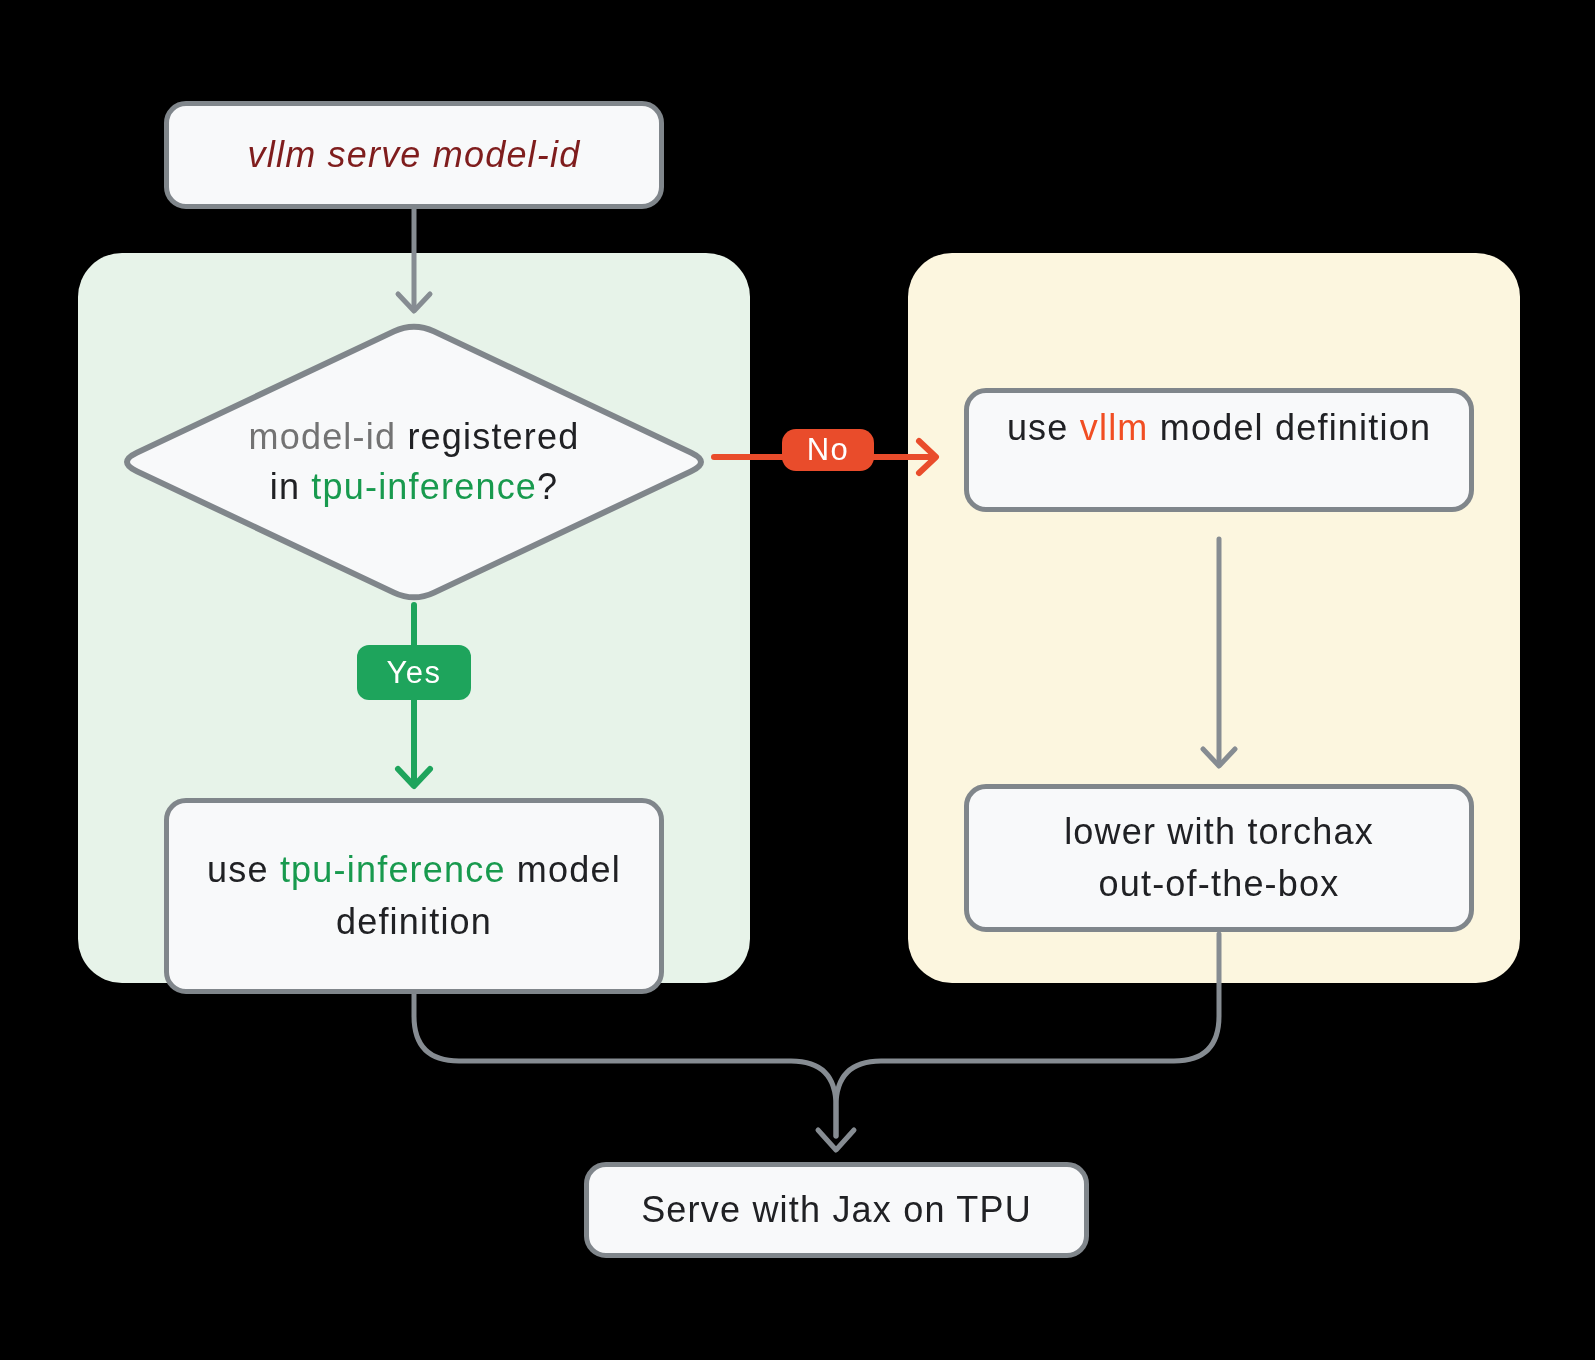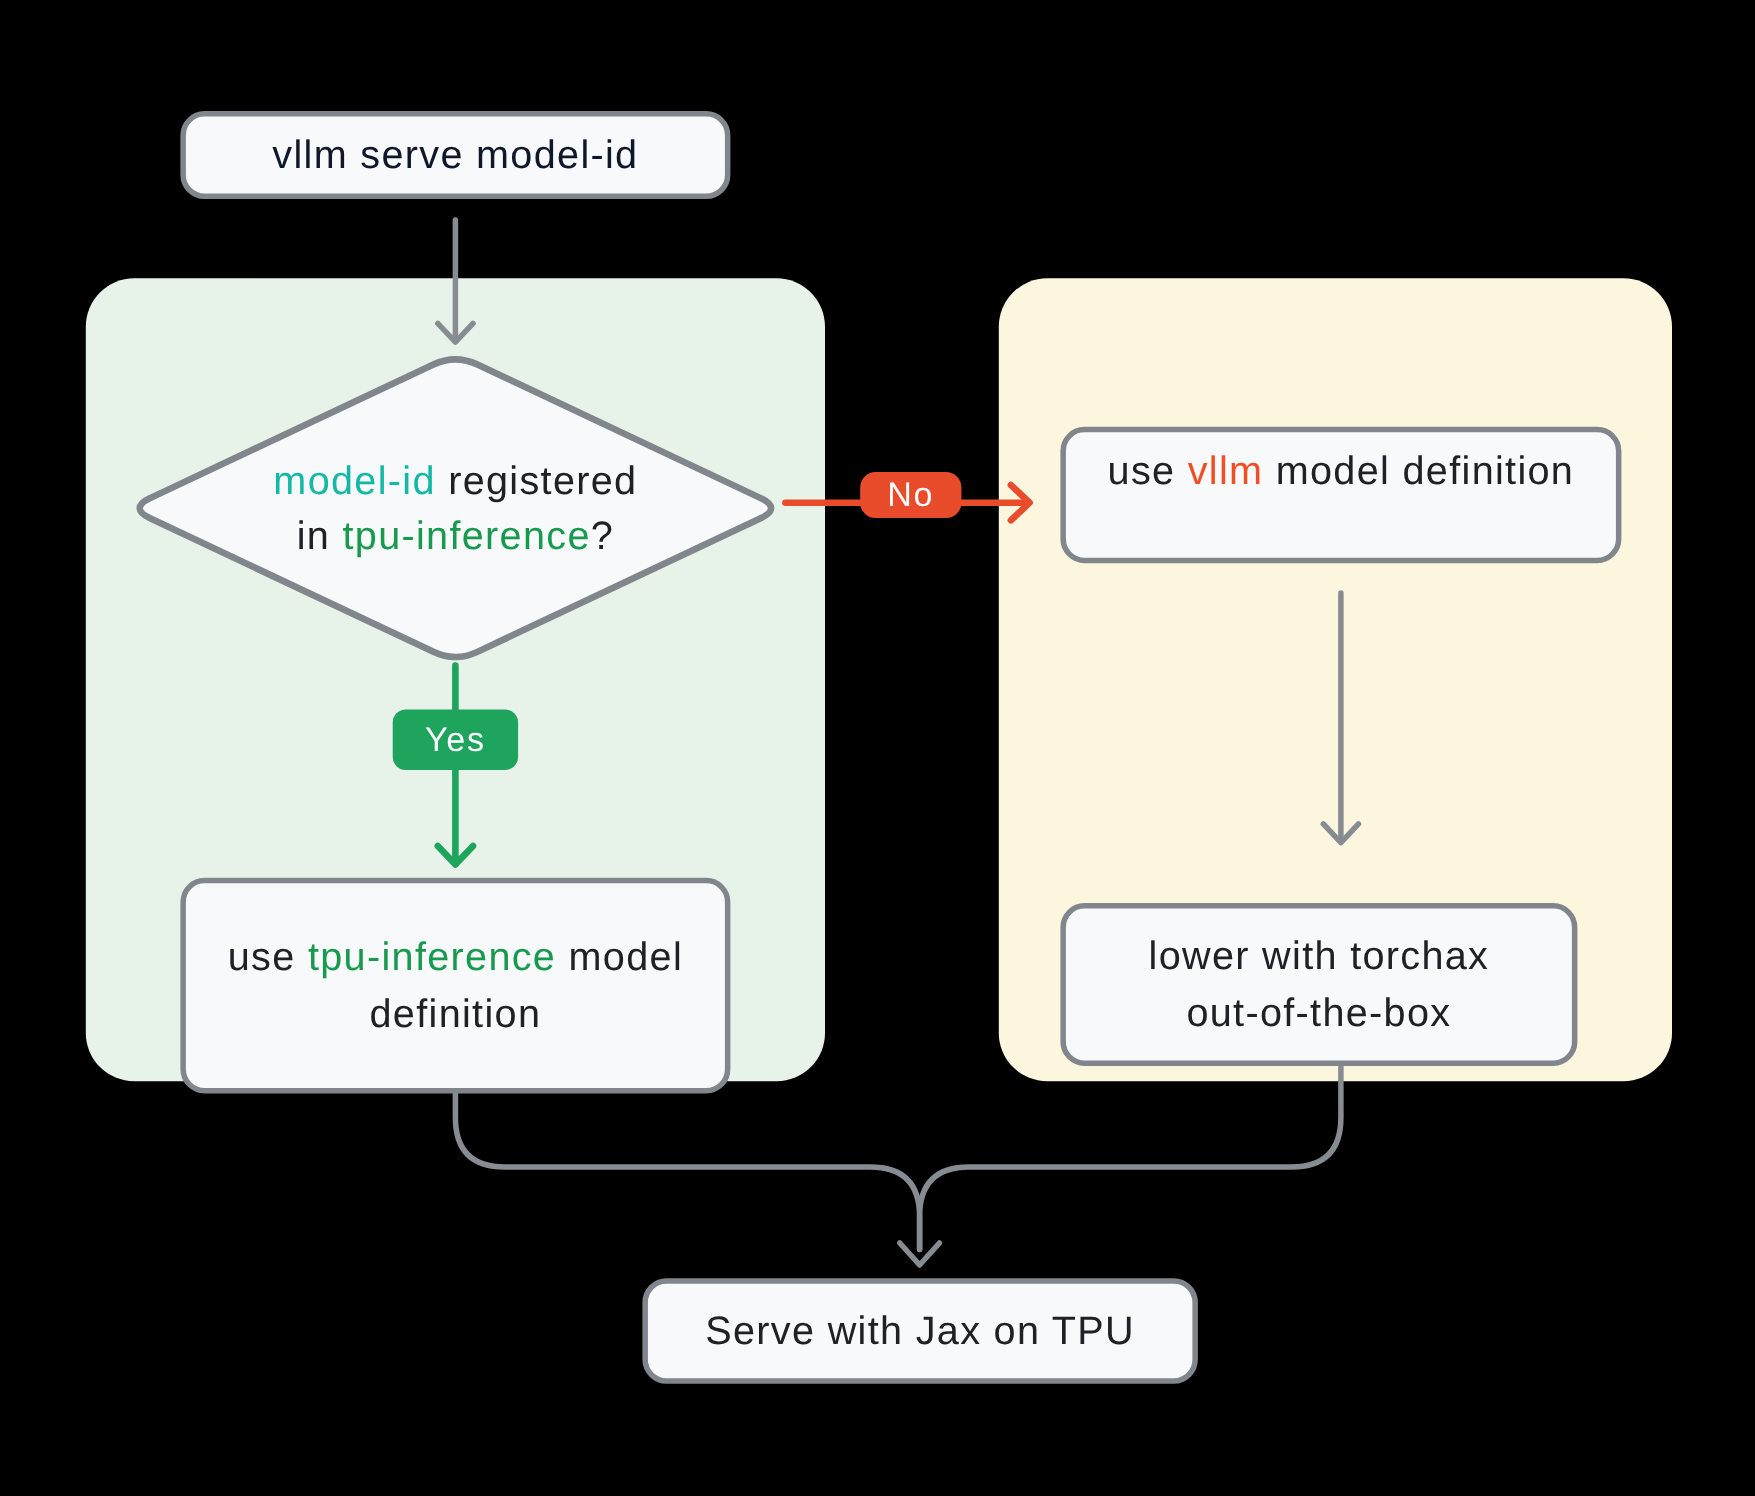--- a/index.html
+++ b/index.html
@@ -88,43 +88,43 @@
     <g fill="none" stroke-width="5" stroke-linecap="round" stroke-linejoin="round" stroke="#868C92">
       <path d="M414,952 V1016 Q414,1061 459,1061 H791 Q836,1061 836,1106 V1136"></path>
       <path d="M1219,934 V1016 Q1219,1061 1174,1061 H881 Q836,1061 836,1106 V1136"></path>
       <path d="M818,1130 L836,1150 L854,1130"></path>
     </g>
 
     <path stroke-width="6" stroke-linejoin="round" d="M137,452.6 L394,331.4 Q414,322 434,331.4 L691,452.6 Q711,462 691,471.4
              L434,592.6 Q414,602 394,592.6 L137,471.4 Q117,462 137,452.6 Z" fill="#F8F9FA" stroke="#80868B"></path>
   </svg>
 
-  <div class="node" style="left: 164px; top: 101px; width: 500px; height: 80px; background-color: rgb(248, 249, 250); border-color: rgb(128, 134, 139); color: #0f172a;">
+  <div class="node" style="left: 164px; top: 101px; width: 500px; height: 108px; background-color: rgb(248, 249, 250); border-color: rgb(128, 134, 139); color: #7f1d1d; font-style: italic;">
       <div><span>vllm serve model-id</span></div>
     </div>
 
   <div class="label" style="left: 164px; top: 412px; width: 500px; color: rgb(32, 33, 36);">
-      <div><span style="color: #14b8a6; text-align: right;">model-id</span><span> registered</span></div>
+      <div><span style="color: #737373; text-align: right;">model-id</span><span> registered</span></div>
       <div><span>in </span><span style="color: rgb(24, 154, 78);">tpu-inference</span><span>?</span></div>
     </div>
 
   <div class="badge" style="left: 357px; top: 645px; width: 114px; height: 55px; border-radius: 12px; background-color: rgb(30, 164, 92); color: rgb(255, 255, 255);">Yes</div>
 
   <div class="badge" style="left: 782px; top: 429px; width: 92px; height: 42px; border-radius: 14px; background-color: rgb(233, 76, 43); color: rgb(255, 255, 255);">No</div>
 
   <div class="node" style="left: 164px; top: 798px; width: 500px; height: 196px; background-color: rgb(248, 249, 250); border-color: rgb(128, 134, 139); color: rgb(32, 33, 36);">
       <div><span>use </span><span style="color: rgb(24, 154, 78);">tpu-inference</span><span> model</span></div>
       <div><span>definition</span></div>
     </div>
 
   <div class="node" style="left: 964px; top: 388px; width: 510px; height: 124px; padding-bottom: 44px; background-color: rgb(248, 249, 250); border-color: rgb(128, 134, 139); color: rgb(32, 33, 36);">
       <div><span>use </span><span style="color: rgb(241, 78, 35);">vllm</span><span> model definition</span></div>
     </div>
 
-  <div class="node" style="left: 964px; top: 784px; width: 470px; height: 148px; background-color: rgb(248, 249, 250); border-color: rgb(128, 134, 139); color: rgb(32, 33, 36); margin-top: 37px;">
+  <div class="node" style="left: 964px; top: 784px; width: 510px; height: 148px; background-color: rgb(248, 249, 250); border-color: rgb(128, 134, 139); color: rgb(32, 33, 36);">
       <div><span>lower with torchax</span></div>
       <div><span>out-of-the-box</span></div>
     </div>
 
   <div class="node" style="left: 584px; top: 1162px; width: 505px; height: 96px; background-color: rgb(248, 249, 250); border-color: rgb(128, 134, 139); color: rgb(32, 33, 36);">
       <div><span>Serve with Jax on TPU</span></div>
     </div>
 </div>
 
 </body></html>

